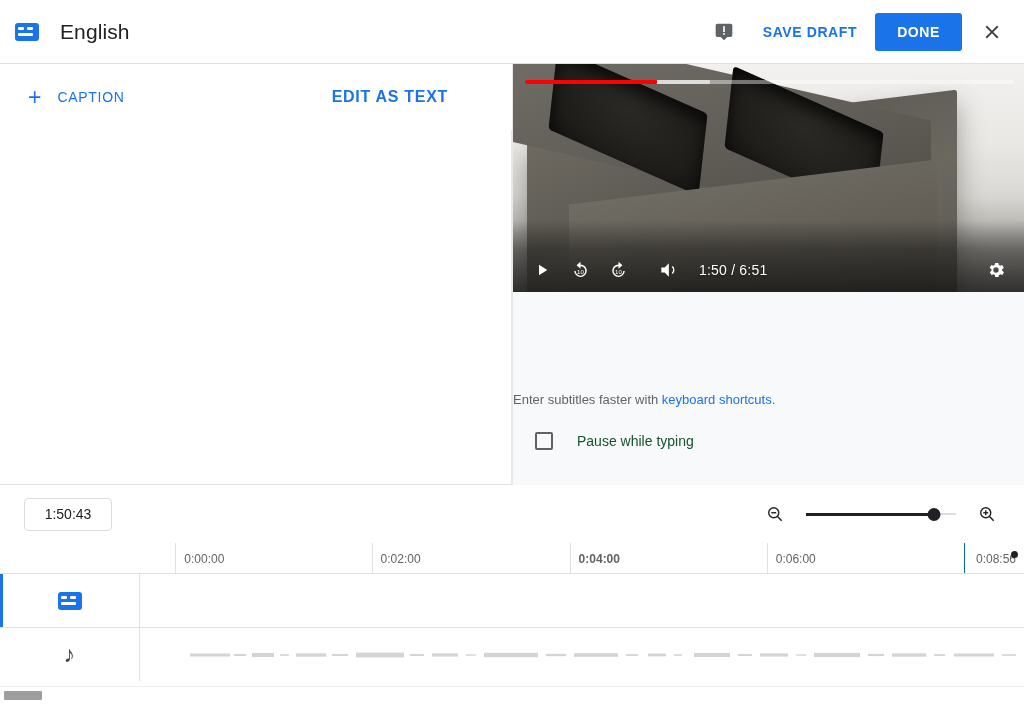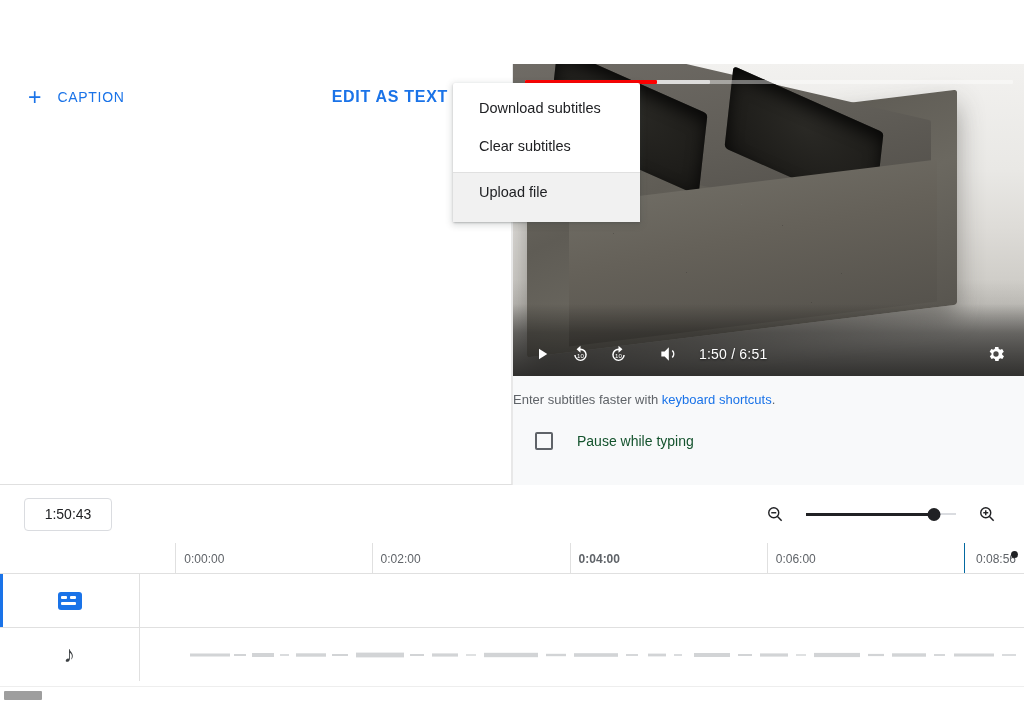--- a/index.html
+++ b/index.html
@@ -79,21 +79,21 @@
   .panel-divider {
     position:absolute; left:0; top:484px; width:512px; height:1px; background:#e0e0e0;
   }
 
   
   .video-panel {
     position:absolute; left:512px; top:64px; width:512px; height:421px;
     background:#f8f9fa; border-left:1px solid #e8e8e8;
   }
   .video-stage {
-    position:absolute; left:0; top:0; width:512px; height:312px;
+    position:absolute; left:0; top:0; width:512px; height:228px;
     overflow:hidden; background:#d8d6d2;
   }
   
   .vid-bg {
     position:absolute; inset:0;
     background:
       linear-gradient(180deg,#f2f1ef 0%, #e9e8e5 34%, #dedcd8 52%, #cfcdc8 70%, #bdbbb6 100%);
   }
   .vid-shadowfloor {
     position:absolute; left:0; bottom:0; width:100%; height:96px;
@@ -257,20 +257,44 @@
   .hscroll-thumb {
     position:absolute; left:4px; top:4px; width:38px; height:9px;
     background:#9e9e9e; border-radius:1px; cursor:pointer;
   }
 </style>
 </head>
 <body>
 
 <div class="app">
 
+  <div class="header">
+    <div class="cc-icon-box">
+      <div class="cc-glyph"></div>
+    </div>
+    <div class="header-title">English</div>
+    <div class="header-spacer"></div>
+
+    <div class="feedback-icon">
+      <svg width="20" height="20" viewBox="0 0 24 24" aria-hidden="true">
+        <path fill="#5f6368" d="M20 2H4a2 2 0 0 0-2 2v12a2 2 0 0 0 2 2h4l4 4 4-4h4a2 2 0 0 0 2-2V4a2 2 0 0 0-2-2z"></path>
+        <rect x="11" y="5" width="2" height="7" fill="#ffffff"></rect>
+        <rect x="11" y="13.3" width="2" height="2" fill="#ffffff"></rect>
+      </svg>
+    </div>
+
+    <div class="save-draft">SAVE DRAFT</div>
+    <button class="done-btn">DONE</button>
+
+    <div class="close-btn">
+      <svg width="22" height="22" viewBox="0 0 24 24" aria-hidden="true">
+        <path fill="#3c4043" d="M19 6.41 17.59 5 12 10.59 6.41 5 5 6.41 10.59 12 5 17.59 6.41 19 12 13.41 17.59 19 19 17.59 13.41 12z"></path>
+      </svg>
+    </div>
+  </div>
 
   <div class="subbar">
     <div class="add-caption">
       <span class="plus-sign">+</span>
       <span class="add-caption-label">CAPTION</span>
     </div>
     <div class="edit-as-text">EDIT AS TEXT</div>
   </div>
 
   <div class="caption-panel"></div>
@@ -337,27 +361,20 @@
     <div class="hint-row">
       <span>Enter subtitles faster with </span><span class="hint-link">keyboard shortcuts</span><span>.</span>
     </div>
 
     <div class="pause-row">
       <div class="checkbox"></div>
       <div class="pause-label">Pause while typing</div>
     </div>
   </div>
 
-  <div class="menu">
-    <div class="menu-item">Download subtitles</div>
-    <div class="menu-item">Clear subtitles</div>
-    <div class="menu-sep"></div>
-    <div class="menu-item hovered">Upload file</div>
-    <div class="menu-tail"></div>
-  </div>
 
   <div class="tl-toolbar">
     <div class="timecode-box">1:50:43</div>
 
 
     <div class="zoom-group">
       <div class="zoom-ico">
         <svg width="20" height="20" viewBox="0 0 24 24">
           <circle cx="10.5" cy="10.5" r="6" fill="none" stroke="#202124" stroke-width="1.7"></circle>
           <line x1="15" y1="15" x2="20" y2="20" stroke="#202124" stroke-width="1.8"></line>

